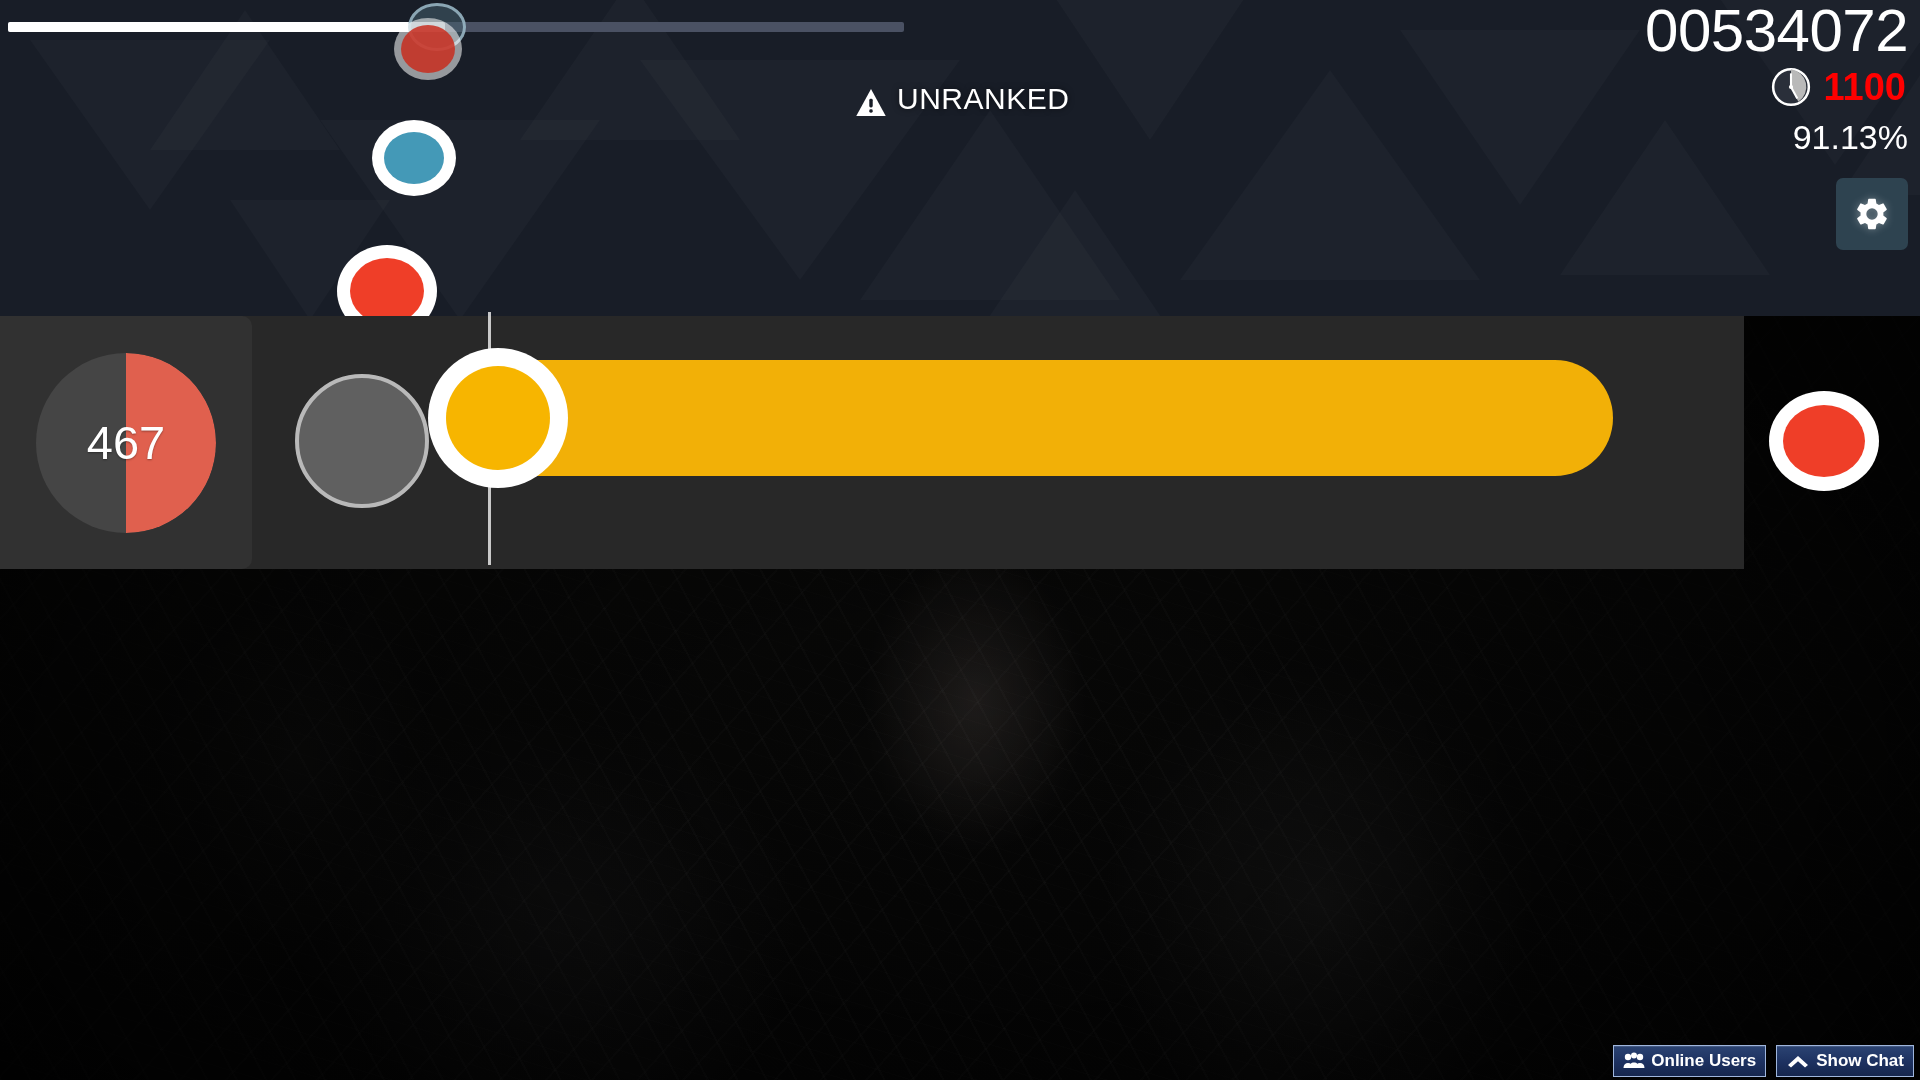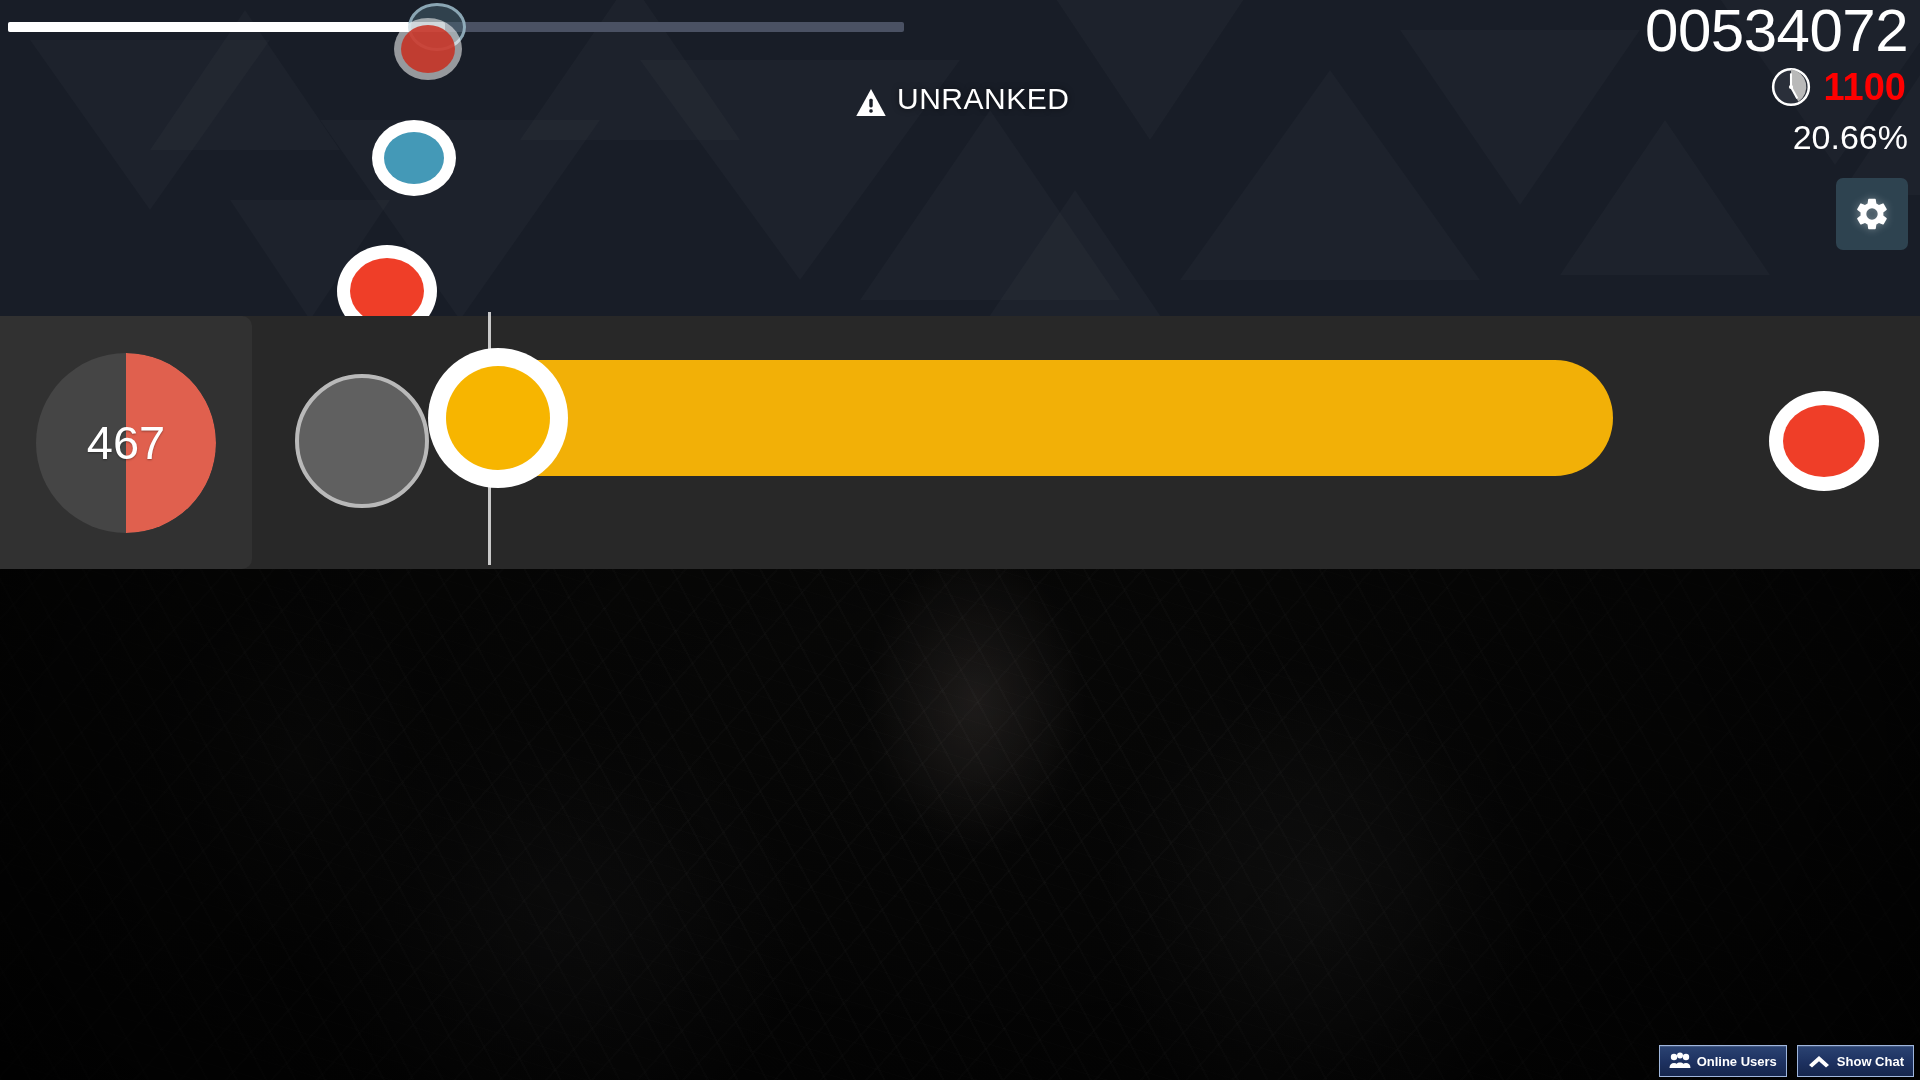--- a/index.html
+++ b/index.html
@@ -122,21 +122,21 @@
     position:absolute; right:12px; top:178px;
     width:72px; height:72px; border-radius:7px;
     background:#2e4350;
     display:flex; align-items:center; justify-content:center;
     cursor:pointer;
   }
   #settings-button svg { width:38px; height:38px; filter:drop-shadow(0 0 4px rgba(255,255,255,0.35)); }
 
   
   #playfield {
-    position:absolute; left:0; top:316px; width:1920px; height:253px;
+    position:absolute; left:0; top:316px; width:1744px; height:253px;
     background:#282828;
   }
   #combo-panel {
     position:absolute; left:0; top:0; width:252px; height:253px;
     background:#313131;
     border-top-right-radius:10px; border-bottom-right-radius:10px;
     display:flex; align-items:center; justify-content:center;
   }
   #combo-circle {
     position:relative; width:180px; height:180px; border-radius:50%;
@@ -196,21 +196,21 @@
   
   #bottom-bar {
     position:absolute; right:6px; bottom:3px;
     display:flex; align-items:flex-end; gap:10px;
   }
   .chat-btn {
     height:32px; padding:0 9px;
     background:linear-gradient(180deg,#2b4372 0%, #1d3160 55%, #16264d 100%);
     border:1px solid #9fb6dd;
     display:flex; align-items:center; gap:6px;
-    color:#ffffff; font-size:13px; font-weight:bold;
+    color:#ffffff; font-size:17px; font-weight:bold;
     cursor:pointer;
     box-shadow:inset 0 1px 0 rgba(255,255,255,0.12);
   }
   .chat-btn svg { display:block; }
 </style>
 </head>
 <body>
 
 <div id="bg-layer">
   <div id="bg-art"></div>
@@ -266,21 +266,21 @@
     <svg id="clock-icon" viewBox="0 0 40 40">
       <circle cx="20" cy="20" r="17" fill="#2a2f3a" stroke="#ffffff" stroke-width="2.4"></circle>
       <path d="M20 20 L20 3 A17 17 0 0 1 27 34 Z" fill="#b9b9b9"></path>
       <line x1="20" y1="20" x2="20" y2="7" stroke="#ffffff" stroke-width="2"></line>
       <line x1="20" y1="20" x2="26" y2="31" stroke="#ffffff" stroke-width="2"></line>
       <circle cx="20" cy="20" r="2" fill="#ffffff"></circle>
     </svg>
     <span id="hp-value">1100</span>
   </div>
 
-  <div id="accuracy">20.66%</div>
+  <div id="accuracy">91.13%</div>
 
   <div id="settings-button">
     <svg viewBox="0 0 24 24">
       <path fill="#ffffff" d="M19.14 12.94a7.6 7.6 0 0 0 .06-.94 7.6 7.6 0 0 0-.06-.94l2.03-1.58a.5.5 0 0 0 .12-.62l-1.92-3.32a.5.5 0 0 0-.6-.22l-2.39.96a7.3 7.3 0 0 0-1.62-.94l-.36-2.54a.5.5 0 0 0-.5-.42h-3.84a.5.5 0 0 0-.5.42l-.36 2.54c-.58.24-1.12.56-1.62.94l-2.39-.96a.5.5 0 0 0-.6.22L2.67 8.86a.5.5 0 0 0 .12.62l2.03 1.58c-.04.31-.06.62-.06.94s.02.63.06.94l-2.03 1.58a.5.5 0 0 0-.12.62l1.92 3.32c.12.21.38.29.6.22l2.39-.96c.5.38 1.04.7 1.62.94l.36 2.54c.04.24.25.42.5.42h3.84c.25 0 .46-.18.5-.42l.36-2.54c.58-.24 1.12-.56 1.62-.94l2.39.96c.22.07.48-.01.6-.22l1.92-3.32a.5.5 0 0 0-.12-.62l-2.03-1.58zM12 15.6A3.6 3.6 0 1 1 12 8.4a3.6 3.6 0 0 1 0 7.2z"></path>
     </svg>
   </div>
 </div>
 
 <div id="playfield">
 

